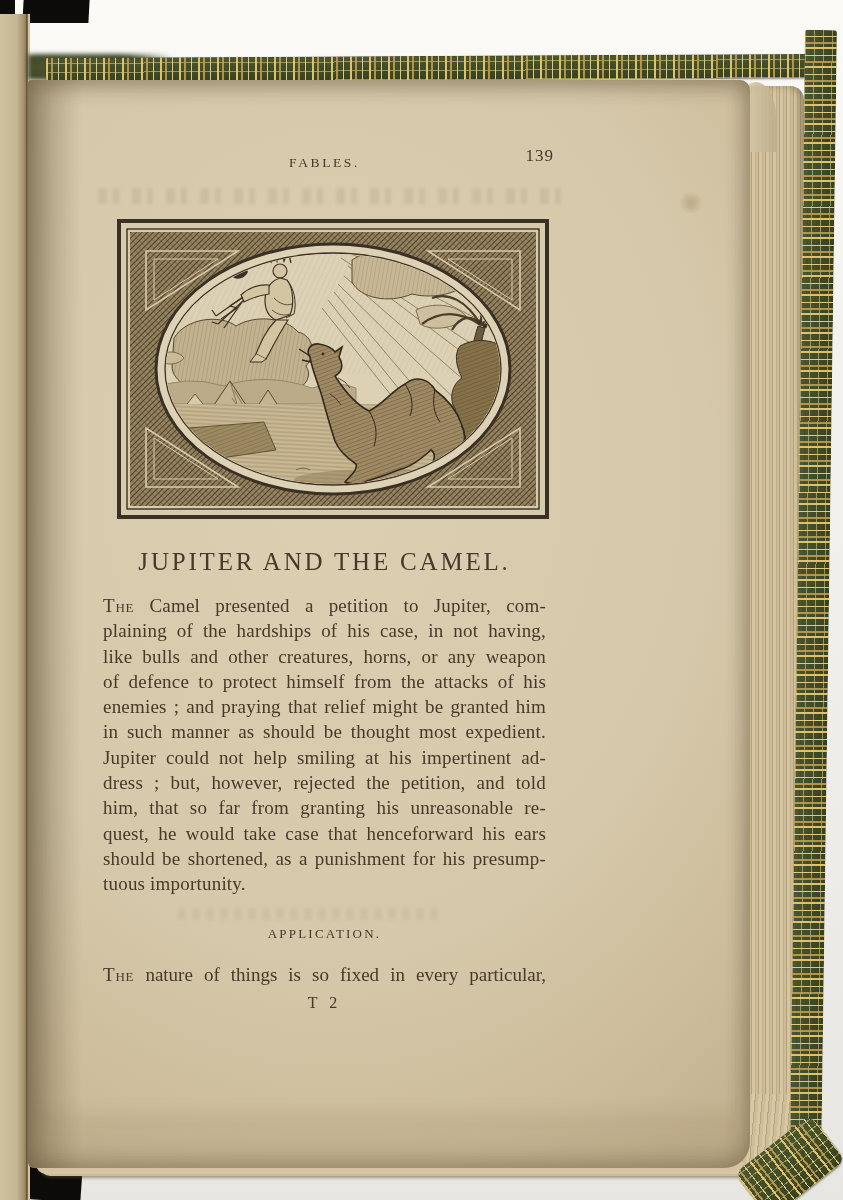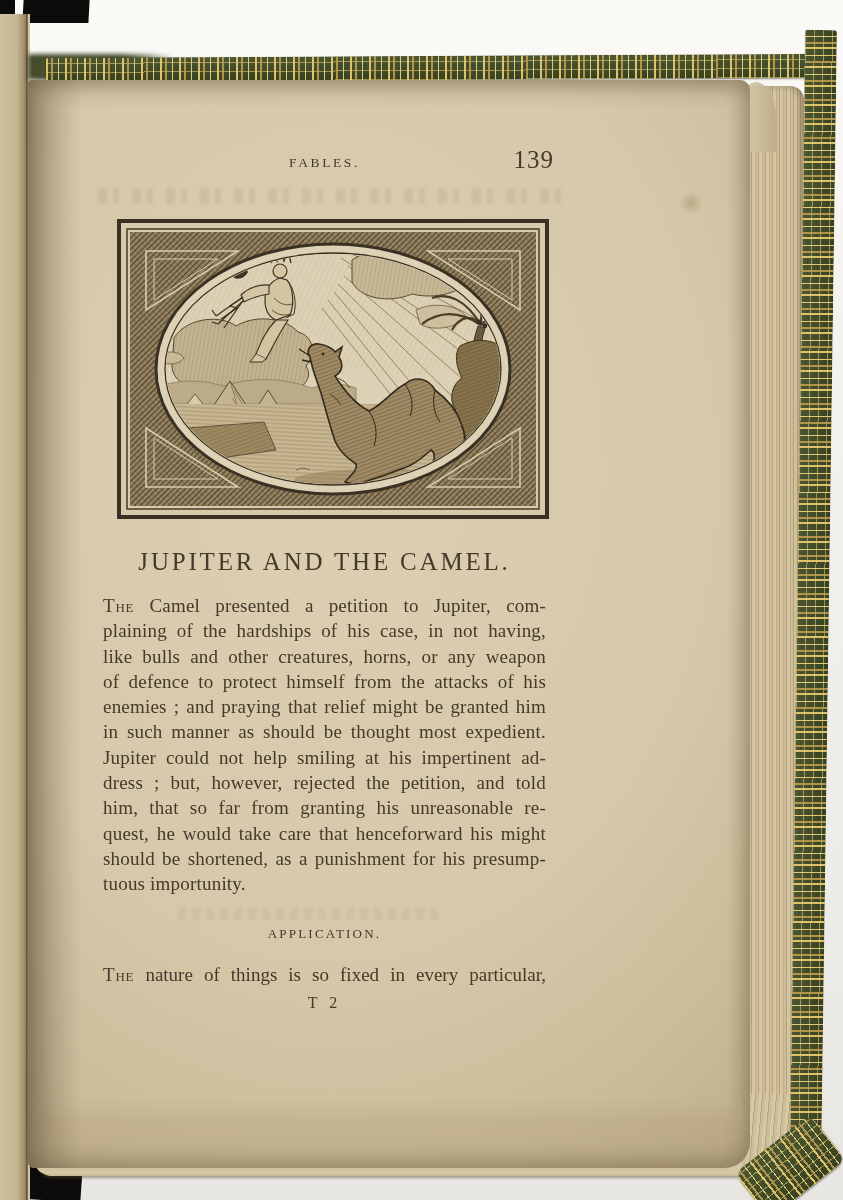--- a/index.html
+++ b/index.html
@@ -68,21 +68,21 @@
   .ghost-line{position:absolute;left:70px;top:108px;width:470px;height:16px;opacity:.1;filter:blur(1.6px);
     background:repeating-linear-gradient(90deg,#6b5a40 0 9px,transparent 9px 15px,#6b5a40 15px 21px,transparent 21px 34px);}
   .ghost-line2{position:absolute;left:150px;top:828px;width:260px;height:12px;opacity:.07;filter:blur(1.8px);
     background:repeating-linear-gradient(90deg,#6b5a40 0 8px,transparent 8px 14px);}
 
   
   .col{position:absolute;left:75px;width:443px;color:#46392a;}
   .pg-header{top:66px;height:32px;}
   .running-title{position:absolute;left:0;right:0;text-align:center;top:9px;
     font-size:13.5px;letter-spacing:2.6px;}
-  .page-number{position:absolute;right:-8px;top:0;font-size:25px;letter-spacing:1px;}
+  .page-number{position:absolute;right:-8px;top:0;font-size:17px;letter-spacing:1px;}
   .engraving-wrap{position:absolute;left:88px;top:138px;width:434px;height:302px;}
   .fable-title{top:468px;text-align:center;font-size:25px;letter-spacing:2.8px;white-space:nowrap;}
   .para{top:513px;font-size:19px;line-height:25.3px;letter-spacing:.2px;}
   .tline{text-align:justify;text-align-last:justify;}
   .tline.last{text-align-last:left;}
   .sc{font-variant:small-caps;letter-spacing:.8px;}
   .app-head{top:846px;text-align:center;font-size:13px;letter-spacing:2.2px;}
   .app-para{top:882px;font-size:19px;line-height:25.3px;}
   .sig-mark{top:914px;text-align:center;font-size:16px;letter-spacing:4px;}
 </style>
@@ -325,21 +325,21 @@
     <div class="col para">
         <div class="tline"><span class="sc">The</span> Camel presented a petition to Jupiter, com-</div>
         <div class="tline">plaining of the hardships of his case, in not having,</div>
         <div class="tline">like bulls and other creatures, horns, or any weapon</div>
         <div class="tline">of defence to protect himself from the attacks of his</div>
         <div class="tline">enemies ; and praying that relief might be granted him</div>
         <div class="tline">in such manner as should be thought most expedient.</div>
         <div class="tline">Jupiter could not help smiling at his impertinent ad-</div>
         <div class="tline">dress ; but, however, rejected the petition, and told</div>
         <div class="tline">him, that so far from granting his unreasonable re-</div>
-        <div class="tline">quest, he would take care that henceforward his might</div>
+        <div class="tline">quest, he would take case that henceforward his ears</div>
         <div class="tline">should be shortened, as a punishment for his presump-</div>
         <div class="tline last">tuous importunity.</div>
       </div>
 
     <div class="col app-para">
         <div class="tline"><span class="sc">The</span> nature of things is so fixed in every particular,</div>
       </div>
 
     <div class="col app-head">APPLICATION.</div>
 

